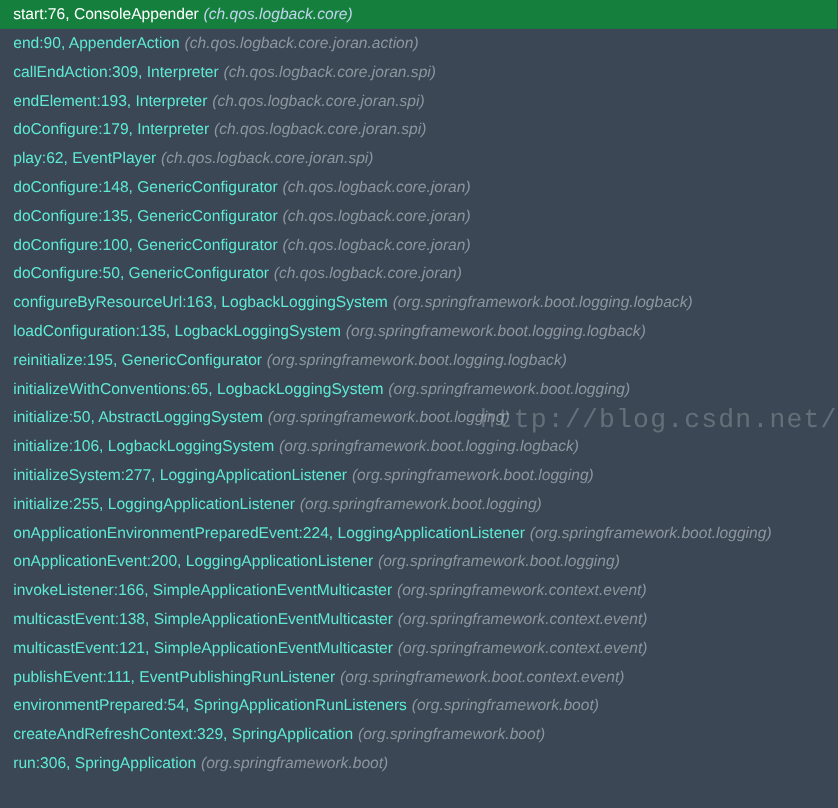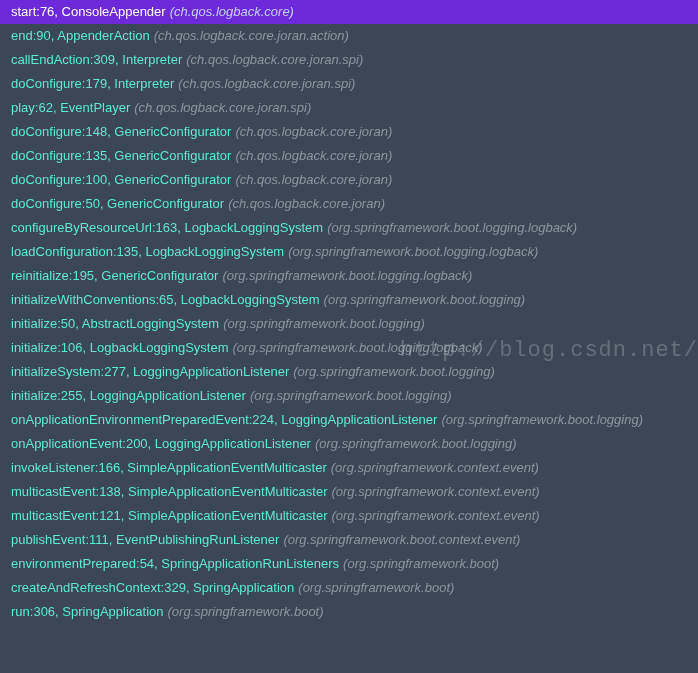--- a/index.html
+++ b/index.html
@@ -15,21 +15,21 @@
       list-style: none;
     }
     .frame-row {
       height: 24px;
       line-height: 24px;
       padding-left: 11px;
       white-space: nowrap;
       cursor: pointer;
     }
     .frame-row.selected {
-      background: #6d28d9;
+      background: #15803d;
     }
     .frame-method {
       color: #5eead4;
     }
     .frame-pkg {
       color: #8d96a0;
       font-style: italic;
       margin-left: 4px;
     }
     .frame-row.selected .frame-method { color: #ffffff; }
@@ -48,20 +48,21 @@
       padding-left: 36px;
     }
   </style>
 </head>
 <body>
 
 <ul class="frame-list" id="frame-list">
     <li class="frame-row selected"><span class="frame-method">start:76, ConsoleAppender</span><span class="frame-pkg">(ch.qos.logback.core)</span></li>
     <li class="frame-row"><span class="frame-method">end:90, AppenderAction</span><span class="frame-pkg">(ch.qos.logback.core.joran.action)</span></li>
     <li class="frame-row"><span class="frame-method">callEndAction:309, Interpreter</span><span class="frame-pkg">(ch.qos.logback.core.joran.spi)</span></li>
+    <li class="frame-row"><span class="frame-method">endElement:193, Interpreter</span><span class="frame-pkg">(ch.qos.logback.core.joran.spi)</span></li>
     <li class="frame-row"><span class="frame-method">doConfigure:179, Interpreter</span><span class="frame-pkg">(ch.qos.logback.core.joran.spi)</span></li>
     <li class="frame-row"><span class="frame-method">play:62, EventPlayer</span><span class="frame-pkg">(ch.qos.logback.core.joran.spi)</span></li>
     <li class="frame-row"><span class="frame-method">doConfigure:148, GenericConfigurator</span><span class="frame-pkg">(ch.qos.logback.core.joran)</span></li>
     <li class="frame-row"><span class="frame-method">doConfigure:135, GenericConfigurator</span><span class="frame-pkg">(ch.qos.logback.core.joran)</span></li>
     <li class="frame-row"><span class="frame-method">doConfigure:100, GenericConfigurator</span><span class="frame-pkg">(ch.qos.logback.core.joran)</span></li>
     <li class="frame-row"><span class="frame-method">doConfigure:50, GenericConfigurator</span><span class="frame-pkg">(ch.qos.logback.core.joran)</span></li>
     <li class="frame-row"><span class="frame-method">configureByResourceUrl:163, LogbackLoggingSystem</span><span class="frame-pkg">(org.springframework.boot.logging.logback)</span></li>
     <li class="frame-row"><span class="frame-method">loadConfiguration:135, LogbackLoggingSystem</span><span class="frame-pkg">(org.springframework.boot.logging.logback)</span></li>
     <li class="frame-row"><span class="frame-method">reinitialize:195, GenericConfigurator</span><span class="frame-pkg">(org.springframework.boot.logging.logback)</span></li>
     <li class="frame-row"><span class="frame-method">initializeWithConventions:65, LogbackLoggingSystem</span><span class="frame-pkg">(org.springframework.boot.logging)</span></li>

